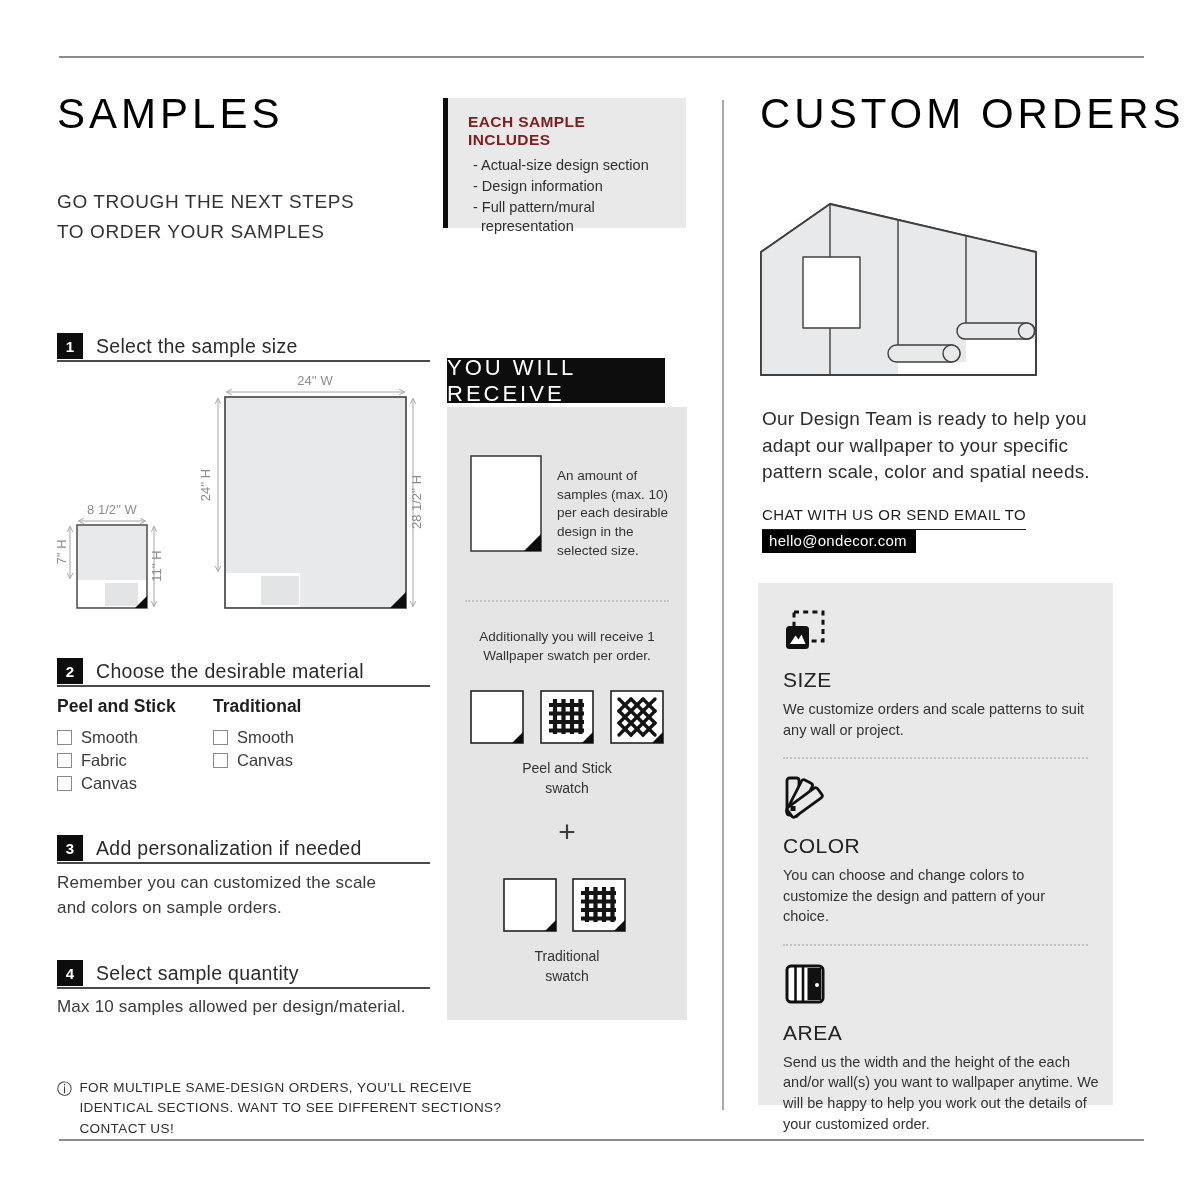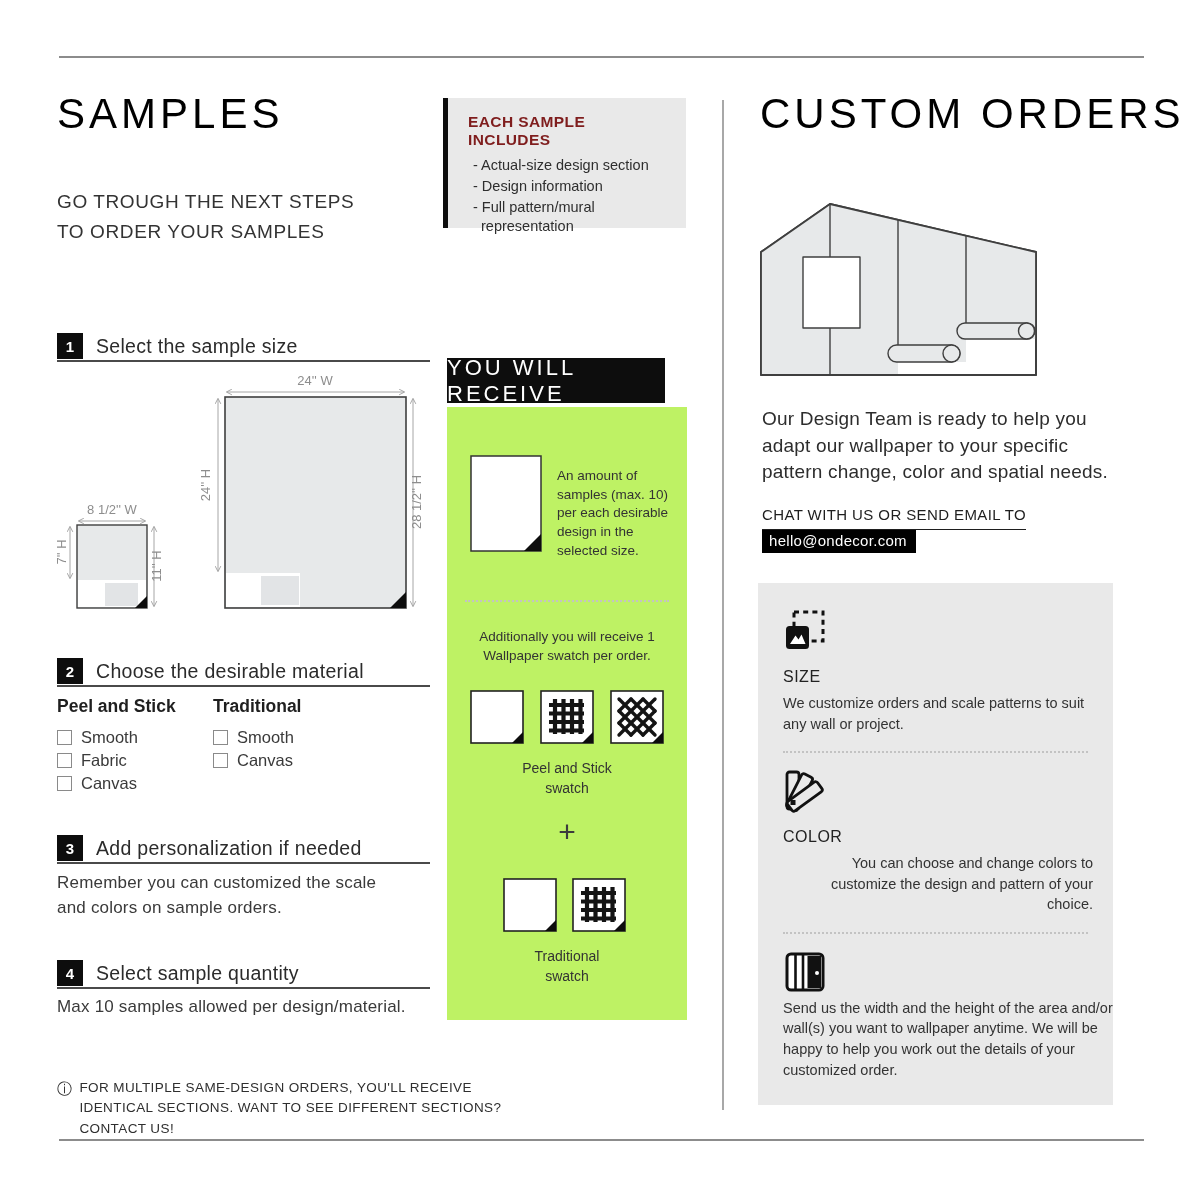--- a/index.html
+++ b/index.html
@@ -27,36 +27,36 @@
   .footnote{display:flex;font-size:13.5px;letter-spacing:0.4px;color:#2f2f2f;line-height:1.5;}
   .footnote .i-ic{font-size:15px;margin-right:7px;color:#2f2f2f;}
 
   
   .includes-box{position:absolute;left:443px;top:98px;width:243px;height:130px;background:#e9e9e9;
     border-left:5px solid #0d0d0d;box-sizing:border-box;padding:15px 14px 0 20px;}
   .includes-title{font-size:15.5px;font-weight:700;letter-spacing:0.4px;color:#7f1d1d;margin-bottom:7px;}
   .includes-item{font-size:14.5px;color:#2e2e2e;line-height:1.3;padding-left:13px;text-indent:-8px;margin-bottom:2px;}
   .ywr-bar{position:absolute;left:447px;top:358px;width:218px;height:45px;background:#0d0d0d;color:#fff;
     display:flex;align-items:center;justify-content:center;font-size:22px;letter-spacing:3px;}
-  .mid-panel{position:absolute;left:447px;top:407px;width:240px;height:613px;background:#bef264;}
+  .mid-panel{position:absolute;left:447px;top:407px;width:240px;height:613px;background:#e5e5e5;}
   .dotted{border-top:2px dotted #c3c3c3;height:0;}
   .mid-text{font-size:13.5px;line-height:1.38;color:#333;}
   .cap{font-size:14px;line-height:1.4;color:#333;text-align:center;}
   .plus{font-size:30px;font-weight:300;color:#3c3c3c;text-align:center;}
 
   
   .vdiv{position:absolute;left:722px;top:100px;width:2px;height:1010px;background:#a8a8a8;}
   .intro{font-size:19px;line-height:1.4;color:#2d2d2d;letter-spacing:0.2px;}
   .chat-label{display:inline-block;font-size:15px;letter-spacing:0.4px;color:#1e1e1e;
     border-bottom:1.5px solid #1e1e1e;padding-bottom:6px;}
   .email-badge{display:inline-block;background:#000;color:#fff;font-size:15px;letter-spacing:0.3px;
     padding:2px 9px 4px 7px;cursor:pointer;}
   .feat-panel{position:absolute;left:758px;top:583px;width:355px;height:522px;background:#e9e9e9;
     box-sizing:border-box;padding:26px 25px 0 25px;}
-  .feat-name{font-size:16px;letter-spacing:0.5px;color:#222;margin:11px 0 7px 0;}
+  .feat-name{font-size:21px;letter-spacing:0.5px;color:#222;margin:11px 0 7px 0;}
   .feat-text{font-size:14.5px;line-height:1.42;color:#333;}
   .feat-div{border-top:2px dotted #c3c3c3;margin:17px 0 16px 0;}
 </style>
 </head>
 <body>
 
 <div id="canvas">
 
   <div class="rule" style="top:56px;"></div>
   <div class="rule" style="top:1139px;"></div>
@@ -255,21 +255,21 @@
       <line x1="141" y1="27" x2="141" y2="169" fill="none"></line>
       <line x1="209" y1="43" x2="209" y2="131" fill="none"></line>
       <rect x="46" y="64" width="57" height="71" fill="#ffffff"></rect>
       <rect x="131" y="152" width="72" height="17" rx="8.5" fill="#e7e9ea"></rect>
       <circle cx="194.5" cy="160.5" r="8.5" fill="#e7e9ea"></circle>
       <rect x="200" y="130" width="78" height="16" rx="8" fill="#e7e9ea"></rect>
       <circle cx="269.5" cy="138" r="8" fill="#e7e9ea"></circle>
     </g>
   </svg>
 
-  <div class="abs intro" style="left:762px;top:406px;width:360px;">Our Design Team is ready to help you adapt our wallpaper to your specific pattern change, color and spatial needs.</div>
+  <div class="abs intro" style="left:762px;top:406px;width:360px;">Our Design Team is ready to help you adapt our wallpaper to your specific pattern scale, color and spatial needs.</div>
 
   <div class="abs" style="left:762px;top:506px;">
     <span class="chat-label">CHAT WITH US OR SEND EMAIL TO</span><br>
     <span class="email-badge">hello@ondecor.com</span>
   </div>
 
   <div class="feat-panel">
     
     <svg width="44" height="44" viewBox="0 0 44 44">
       <rect x="11" y="3" width="29" height="29" fill="none" stroke="#111" stroke-width="3" stroke-dasharray="5 4.2"></rect>
@@ -283,27 +283,28 @@
     
     <svg width="46" height="44" viewBox="0 0 46 44">
       <g stroke="#111" stroke-width="2.8" fill="#e9e9e9" stroke-linejoin="round">
         <rect x="4" y="3" width="12" height="37" rx="2.5"></rect>
         <rect x="4" y="3" width="12" height="37" rx="2.5" transform="rotate(27 10 36)"></rect>
         <rect x="4" y="3" width="12" height="37" rx="2.5" transform="rotate(54 10 36)"></rect>
       </g>
       <rect x="7.5" y="31" width="5" height="5" fill="#111"></rect>
     </svg>
     <div class="feat-name">COLOR</div>
-    <div class="feat-text" style="width:310px;text-align:right;">You can choose and change colors to customize the design and pattern of your choice.</div>
+    <div class="feat-text" style="width:310px;">You can choose and change colors to customize the design and pattern of your choice.</div>
     <div class="feat-div"></div>
 
     
     <svg width="44" height="44" viewBox="0 0 44 44">
       <rect x="4" y="4" width="36" height="36" rx="4" fill="#ffffff" stroke="#111" stroke-width="3"></rect>
       <line x1="12.5" y1="5" x2="12.5" y2="39" stroke="#111" stroke-width="2.6"></line>
       <line x1="20" y1="5" x2="20" y2="39" stroke="#111" stroke-width="2.6"></line>
       <rect x="24.5" y="6" width="13.5" height="32" fill="#111"></rect>
       <circle cx="34" cy="23" r="2" fill="#ffffff"></circle>
     </svg>
-    <div class="feat-text" style="width:330px;">Send us the width and the height of the area and/or wall(s) you want to wallpaper anytime. We will be happy to help you work out the details of your customized order.</div>
+    <div class="feat-name">AREA</div>
+    <div class="feat-text" style="width:330px;">Send us the width and the height of the each and/or wall(s) you want to wallpaper anytime. We will be happy to help you work out the details of your customized order.</div>
   </div>
 
 </div>
 
 </body></html>

